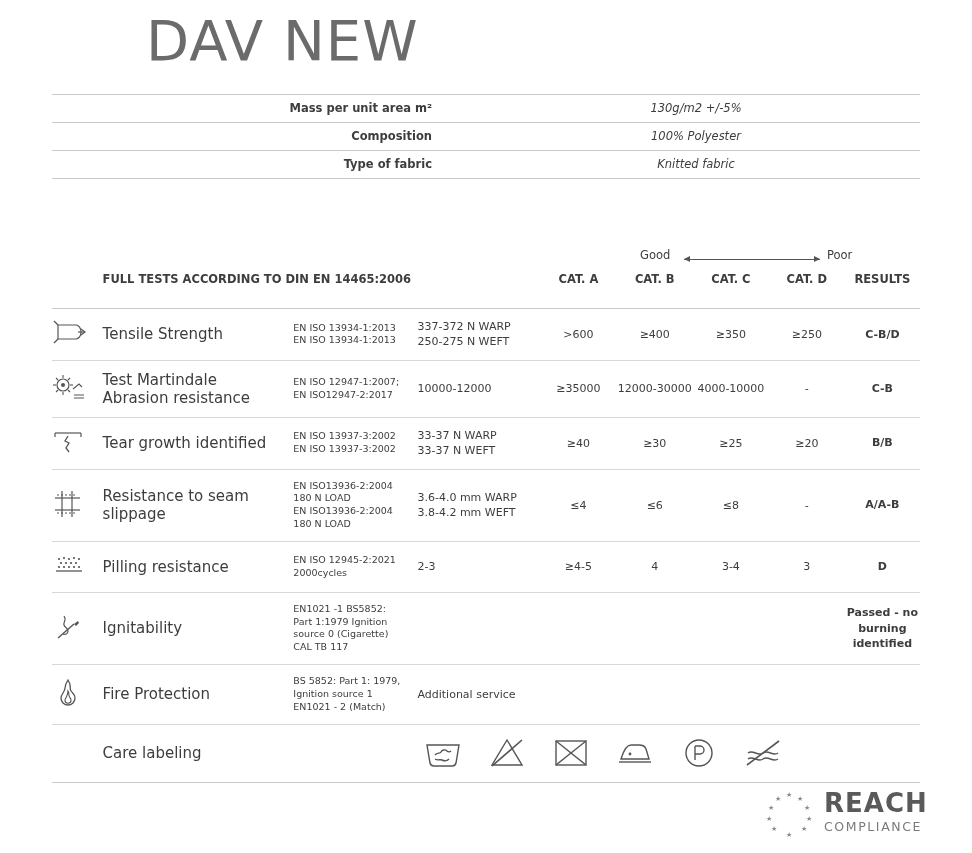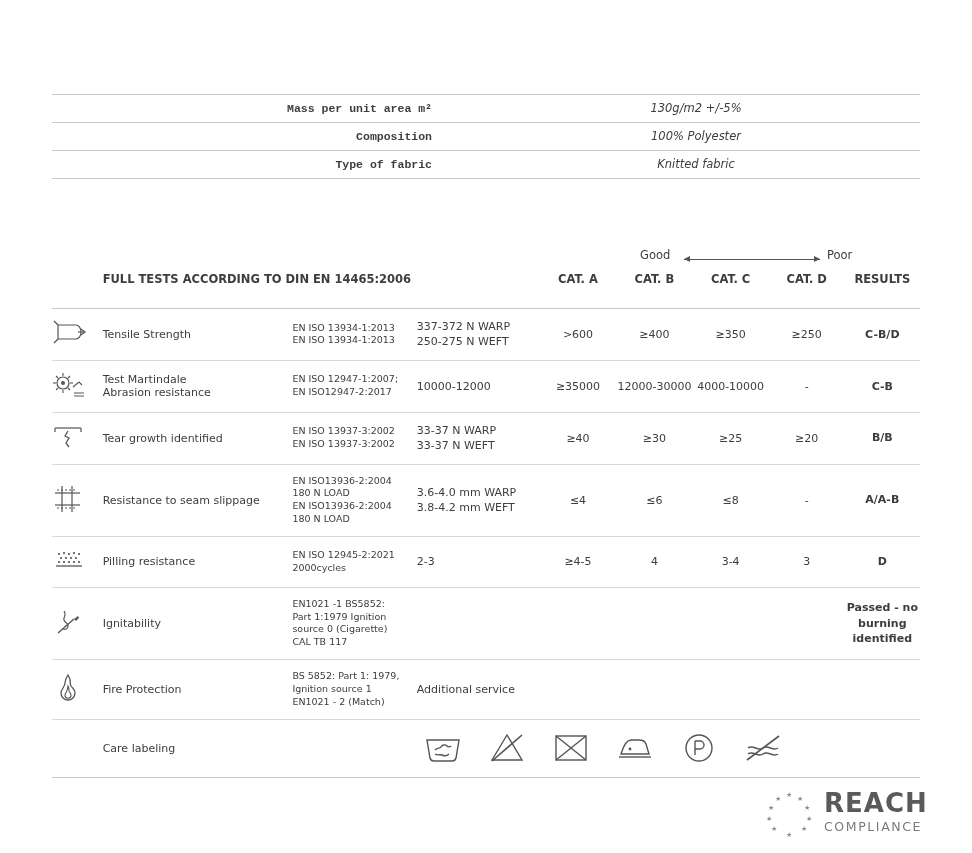--- a/index.html
+++ b/index.html
@@ -62,21 +62,20 @@
   }
   .spec-value-inner {
     display: block;
     width: 100%;
     text-align: center;
     padding-left: 20px;
     font-style: italic;
   }
   .spec-label-inner {
     display: block;
-    font-family: Liberation Mono, monospace;
   }
 
   
   .scale {
     position: absolute;
     left: 612px;
     top: 248px;
     width: 268px;
     height: 22px;
     font-size: 11.5px;
@@ -152,21 +151,21 @@
   .col-name   { width: 200px; }
   .col-std    { width: 130px; }
   .col-val    { width: 126px; }
   .col-cat    { width: 78px; text-align: center; }
   .col-res    { width: 76px; text-align: center; }
 
   .th-title { text-align: left; }
   .th-cat   { text-align: center; }
   .th-res   { text-align: center; }
 
-  .cell-name { font-size: 11px; }
+  .cell-name { font-size: 15px; }
   .cell-std  { font-size: 9.5px; line-height: 1.35; }
   .cell-val  { font-size: 11px; line-height: 1.4; }
   .cell-cat  { font-size: 11px; text-align: center; }
   .cell-res  { font-size: 11px; text-align: center; font-weight: bold; line-height: 1.4; }
 
   .icon-cell { text-align: left; padding-left: 4px; }
   .icon-box  { width: 34px; height: 30px; display: inline-block; }
 
   
   .care-row td { border-bottom: 1px solid #c8c8c8; }
@@ -211,20 +210,21 @@
     color: #7a7a7a;
     margin-top: 4px;
     line-height: 1;
   }
 </style>
 </head>
 <body>
 
 <div class="page">
 
+  <div class="title">DAV NEW</div>
 
   <table class="spec-table">
     <tbody>
       <tr>
         <td class="spec-label">
           <span class="spec-label-inner">Mass per unit area m²</span>
         </td>
         <td class="spec-value">
           <span class="spec-value-inner">130g/m2 +/-5%</span>
         </td>

